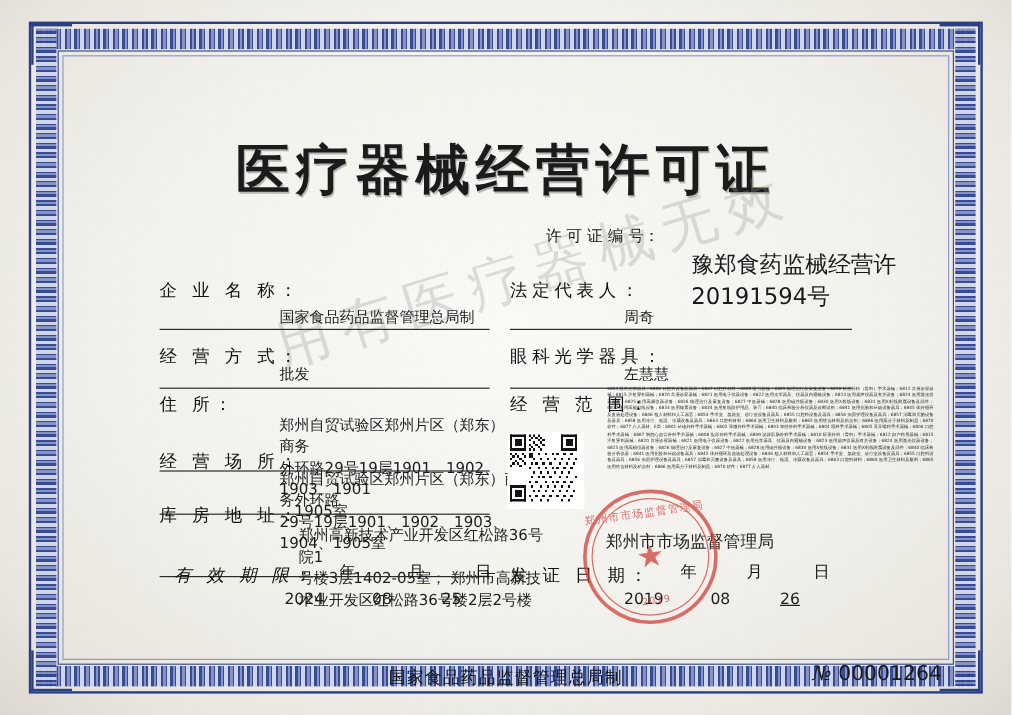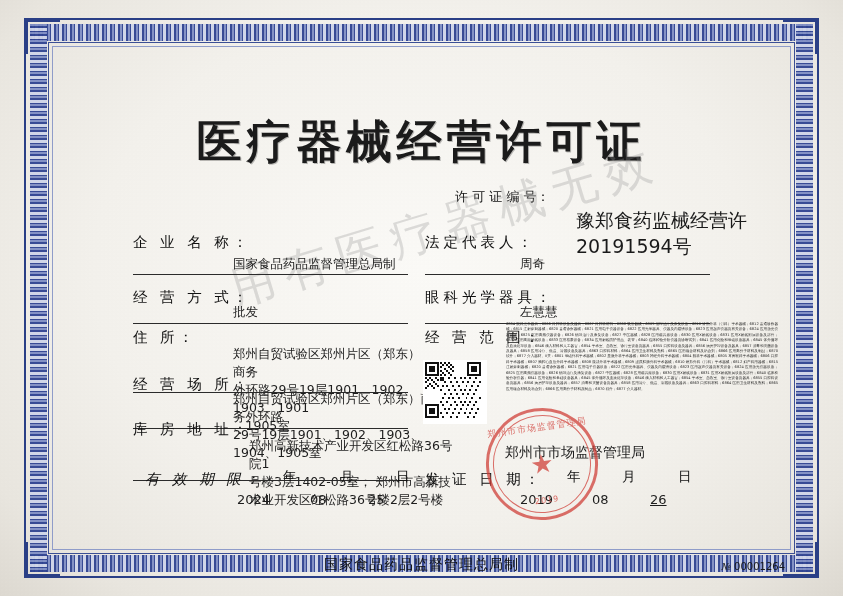--- a/index.html
+++ b/index.html
@@ -245,21 +245,21 @@
     left: 0; right: 0;
     text-align: center;
     font-size: 14px;
     color: #111;
     letter-spacing: 1px;
   }
   #serial {
     position: absolute;
     bottom: 24px;
     right: 58px;
-    font-size: 10px;
+    font-size: 17px;
     color: #1a1a1a;
   }
   #serial .no-mark {
     font-style: italic;
     font-family: "DejaVu Serif", "Liberation Serif", serif;
   }
 
   
   .corner {
     position: absolute;

